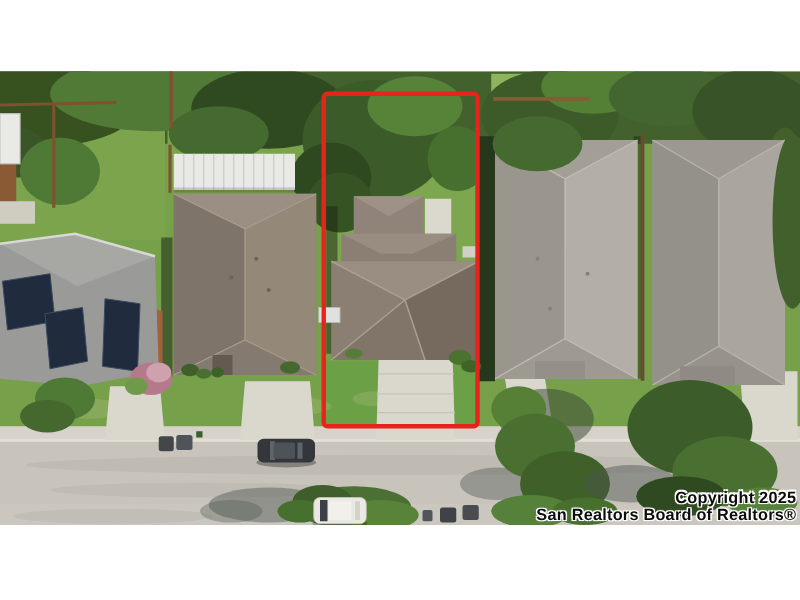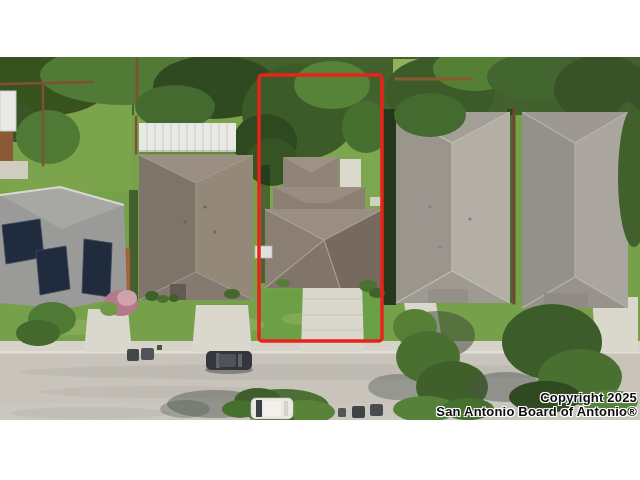--- a/index.html
+++ b/index.html
@@ -221,18 +221,18 @@
         <rect x="338" y="351" width="8" height="9" rx="1.5" fill="#52565a"></rect>
         <rect x="352" y="349" width="13" height="12" rx="2" fill="#3f4346"></rect>
         <rect x="370" y="347" width="13" height="12" rx="2" fill="#494d50"></rect>
       </g>
 
       <rect x="259" y="18" width="123" height="266" rx="3" fill="none" stroke-width="3.5" stroke="#e8231b"></rect>
     </svg>
 
     <div class="watermark">
       <div>Copyright 2025</div>
-      <div>San Antonio Board of Antonio®</div>
+      <div>San Realtors Board of Realtors®</div>
     </div>
   </div>
 
   <div class="letterbox bottom"></div>
 </div>
 
 </body></html>

